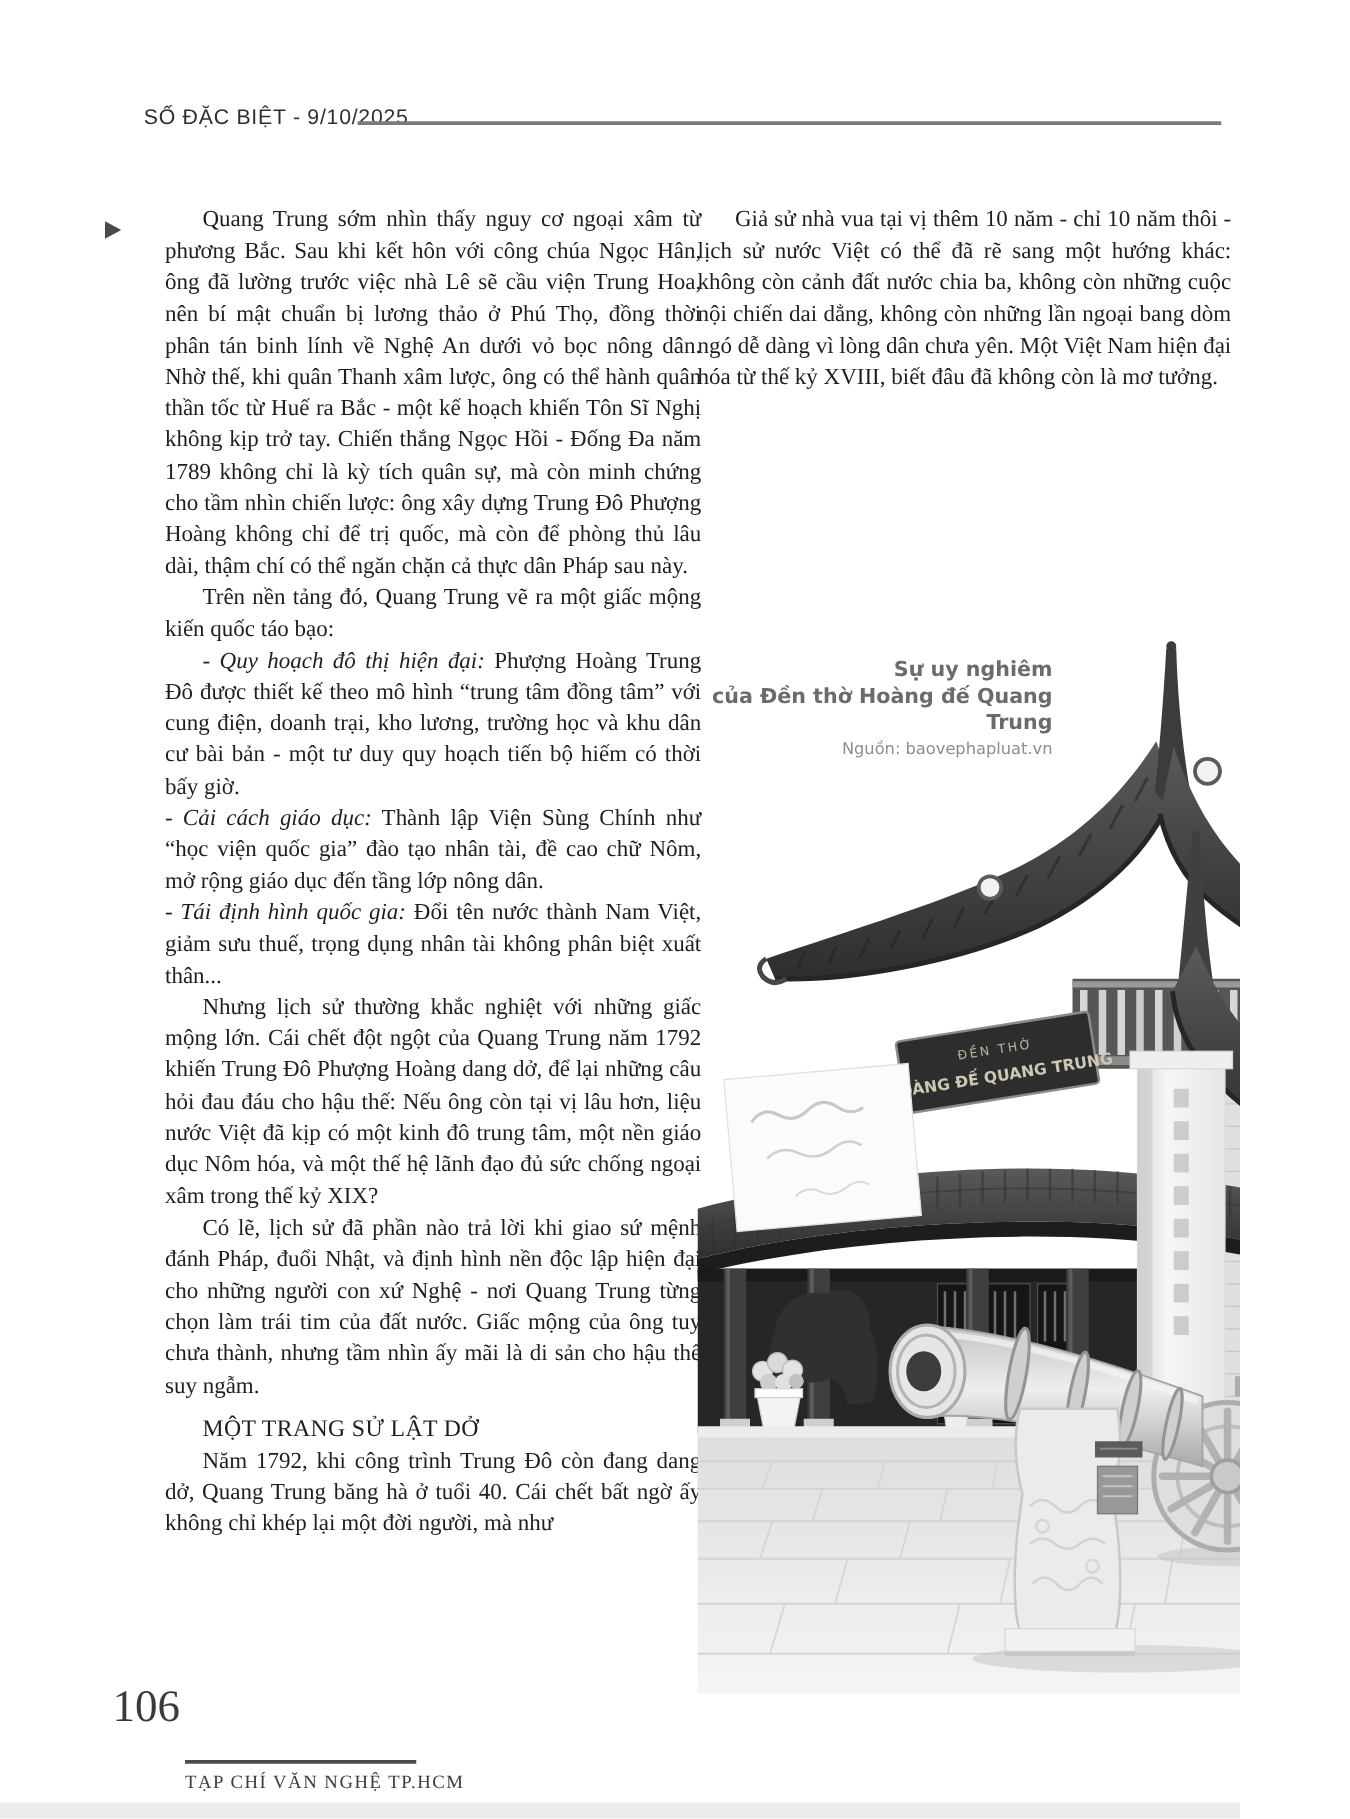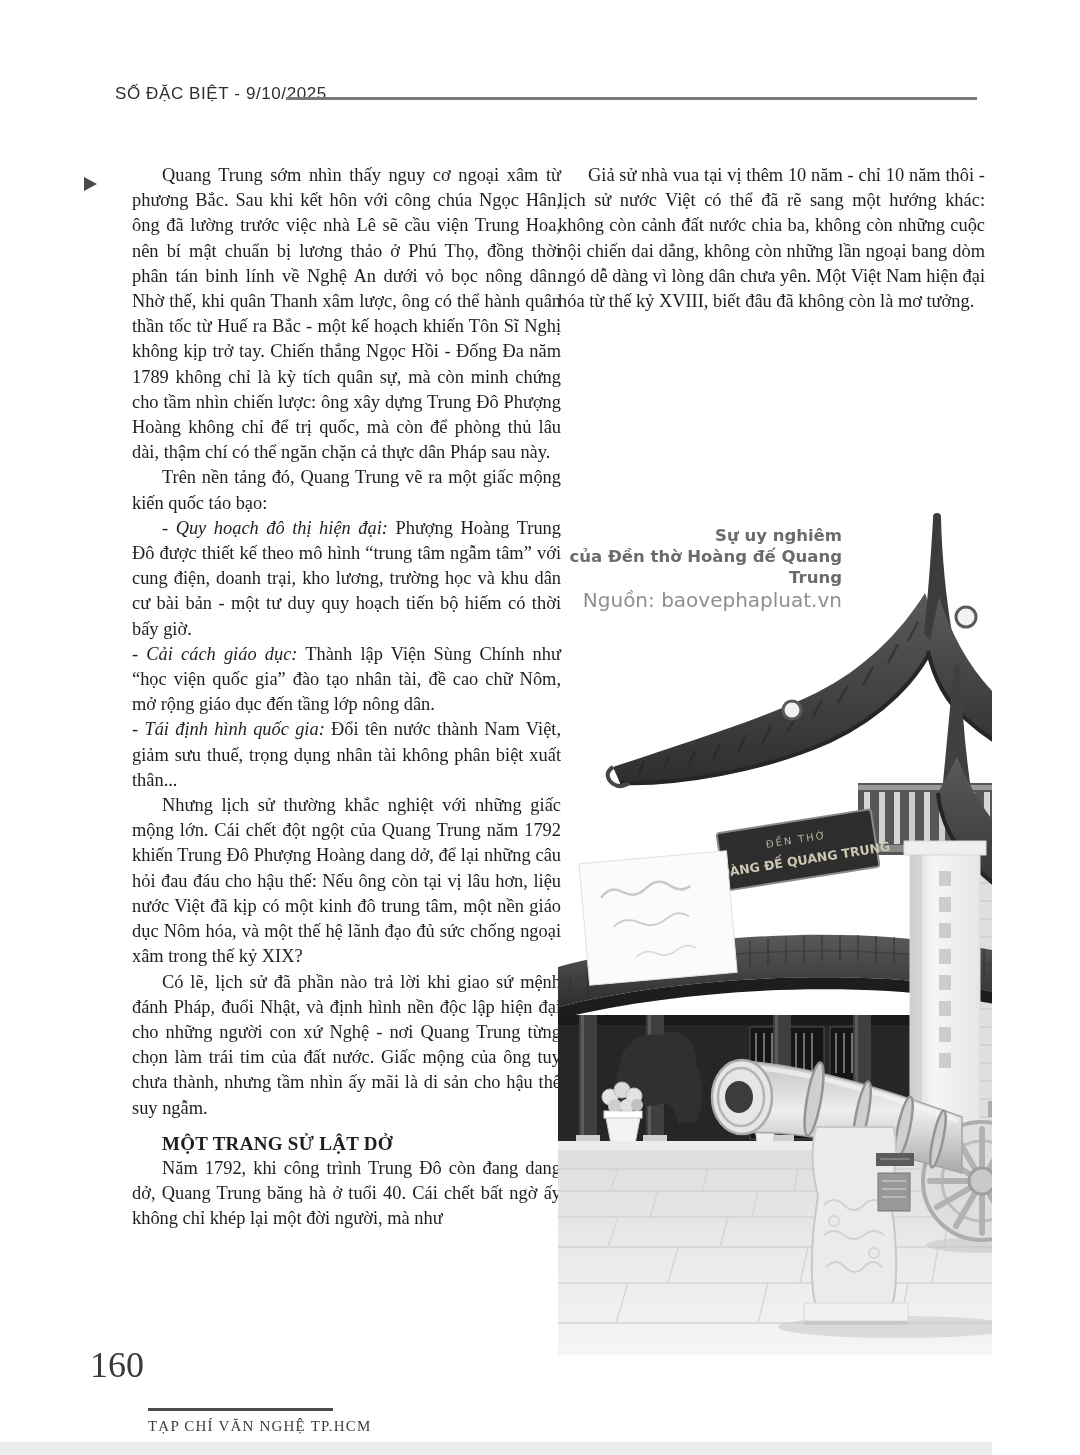--- a/index.html
+++ b/index.html
@@ -15,30 +15,30 @@
   .marker{position:absolute;left:84px;top:177px;width:0;height:0;
         border-left:13px solid #4a4a4a;border-top:7px solid transparent;border-bottom:7px solid transparent;}
 
   
   .col{position:absolute;top:163px;width:429px;font-size:18.4px;line-height:25.2px;text-align:justify;}
   .col-left{left:132px;}
   .col-right{left:558px;width:427px;}
   .col p{margin:0;}
   .indent{text-indent:30px;}
   .it{font-style:italic;}
-  .section-heading{margin:10px 0 0 0;font-size:19px;line-height:25.2px;font-weight:bold;
+  .section-heading{margin:10px 0 0 0;font-size:19px;line-height:25.2px;font-weight:normal;
         letter-spacing:.3px;text-indent:30px;text-align:left;}
 
   
   .photo{position:absolute;left:558px;top:505px;width:490px;height:850px;margin:0;}
   .photo svg{position:absolute;left:0;top:0;}
   .caption{position:absolute;left:0;top:20px;width:284px;text-align:right;
         font-family:"DejaVu Sans","Liberation Sans",sans-serif;}
   .cap-bold{font-weight:bold;font-size:16.5px;line-height:21px;color:#6b6b6b;}
-  .cap-src{font-size:20px;line-height:20px;color:#8e8e8e;margin-top:2px;}
+  .cap-src{font-size:13px;line-height:20px;color:#8e8e8e;margin-top:2px;}
 
   
   .page-num{position:absolute;left:90px;top:1344px;font-size:36px;color:#3a3a3a;}
   .journal{position:absolute;left:148px;top:1408px;width:200px;}
   .journal-rule{width:185px;height:2.5px;background:#4c4c4c;}
   .journal-name{margin-top:7px;font-size:15px;letter-spacing:1.2px;color:#3c3c3c;white-space:nowrap;}
 
   .bottom-band{position:absolute;left:0;top:1442px;width:1080px;height:13px;background:#ececec;}
 </style>
 </head>
@@ -47,21 +47,21 @@
 <div class="page">
 
   <span class="header-label">SỐ ĐẶC BIỆT - 9/10/2025</span>
   <div class="header-rule"></div>
 
   <div class="marker"></div>
 
   <div class="col col-left">
     <p class="indent">Quang Trung sớm nhìn thấy nguy cơ ngoại xâm từ phương Bắc. Sau khi kết hôn với công chúa Ngọc Hân, ông đã lường trước việc nhà Lê sẽ cầu viện Trung Hoa, nên bí mật chuẩn bị lương thảo ở Phú Thọ, đồng thời phân tán binh lính về Nghệ An dưới vỏ bọc nông dân. Nhờ thế, khi quân Thanh xâm lược, ông có thể hành quân thần tốc từ Huế ra Bắc - một kế hoạch khiến Tôn Sĩ Nghị không kịp trở tay. Chiến thắng Ngọc Hồi - Đống Đa năm 1789 không chỉ là kỳ tích quân sự, mà còn minh chứng cho tầm nhìn chiến lược: ông xây dựng Trung Đô Phượng Hoàng không chỉ để trị quốc, mà còn để phòng thủ lâu dài, thậm chí có thể ngăn chặn cả thực dân Pháp sau này.</p>
     <p class="indent">Trên nền tảng đó, Quang Trung vẽ ra một giấc mộng kiến quốc táo bạo:</p>
-    <p class="indent"><span class="it">- Quy hoạch đô thị hiện đại:</span><span> Phượng Hoàng Trung Đô được thiết kế theo mô hình “trung tâm ngẫm tâm” với cung điện, doanh trại, kho lương, trường học và khu dân cư bài bản - một tư duy quy hoạch tiến bộ hiếm có thời bấy giờ.</span></p>
+    <p class="indent"><span class="it">- Quy hoạch đô thị hiện đại:</span><span> Phượng Hoàng Trung Đô được thiết kế theo mô hình “trung tâm đồng tâm” với cung điện, doanh trại, kho lương, trường học và khu dân cư bài bản - một tư duy quy hoạch tiến bộ hiếm có thời bấy giờ.</span></p>
     <p><span class="it">- Cải cách giáo dục:</span><span> Thành lập Viện Sùng Chính như “học viện quốc gia” đào tạo nhân tài, đề cao chữ Nôm, mở rộng giáo dục đến tầng lớp nông dân.</span></p>
     <p><span class="it">- Tái định hình quốc gia:</span><span> Đổi tên nước thành Nam Việt, giảm sưu thuế, trọng dụng nhân tài không phân biệt xuất thân...</span></p>
     <p class="indent">Nhưng lịch sử thường khắc nghiệt với những giấc mộng lớn. Cái chết đột ngột của Quang Trung năm 1792 khiến Trung Đô Phượng Hoàng dang dở, để lại những câu hỏi đau đáu cho hậu thế: Nếu ông còn tại vị lâu hơn, liệu nước Việt đã kịp có một kinh đô trung tâm, một nền giáo dục Nôm hóa, và một thế hệ lãnh đạo đủ sức chống ngoại xâm trong thế kỷ XIX?</p>
     <p class="indent">Có lẽ, lịch sử đã phần nào trả lời khi giao sứ mệnh đánh Pháp, đuổi Nhật, và định hình nền độc lập hiện đại cho những người con xứ Nghệ - nơi Quang Trung từng chọn làm trái tim của đất nước. Giấc mộng của ông tuy chưa thành, nhưng tầm nhìn ấy mãi là di sản cho hậu thế suy ngẫm.</p>
     <h2 class="section-heading">MỘT TRANG SỬ LẬT DỞ</h2>
     <p class="indent">Năm 1792, khi công trình Trung Đô còn đang dang dở, Quang Trung băng hà ở tuổi 40. Cái chết bất ngờ ấy không chỉ khép lại một đời người, mà như</p>
   </div>
 
   <div class="col col-right">
     <p class="indent">Giả sử nhà vua tại vị thêm 10 năm - chỉ 10 năm thôi - lịch sử nước Việt có thể đã rẽ sang một hướng khác: không còn cảnh đất nước chia ba, không còn những cuộc nội chiến dai dẳng, không còn những lần ngoại bang dòm ngó dễ dàng vì lòng dân chưa yên. Một Việt Nam hiện đại hóa từ thế kỷ XVIII, biết đâu đã không còn là mơ tưởng.</p>
@@ -271,20 +271,20 @@
       </g>
     </svg>
 
     <figcaption class="caption">
       <div class="cap-bold">Sự uy nghiêm</div>
       <div class="cap-bold">của Đền thờ Hoàng đế Quang Trung</div>
       <div class="cap-src">Nguồn: baovephapluat.vn</div>
     </figcaption>
   </figure>
 
-  <span class="page-num">160</span>
+  <span class="page-num">106</span>
   <div class="journal">
     <div class="journal-rule"></div>
     <div class="journal-name">TẠP CHÍ VĂN NGHỆ TP.HCM</div>
   </div>
 
   <div class="bottom-band"></div>
 </div>
 
 </body></html>

